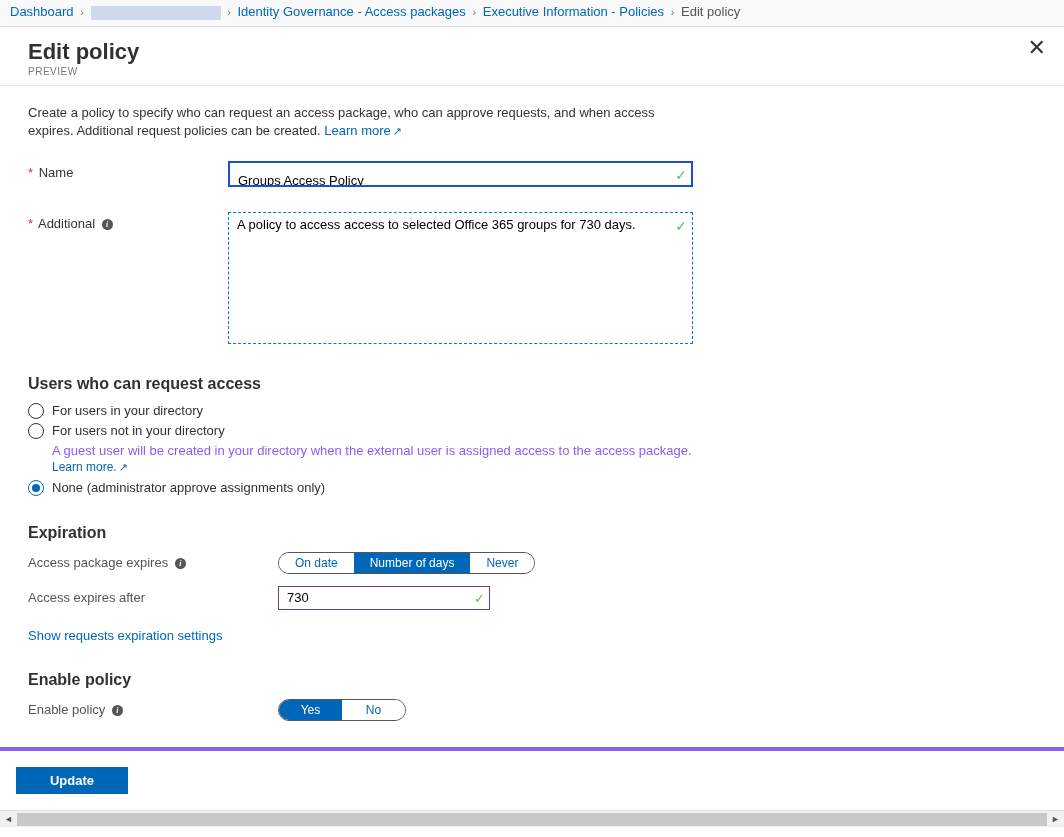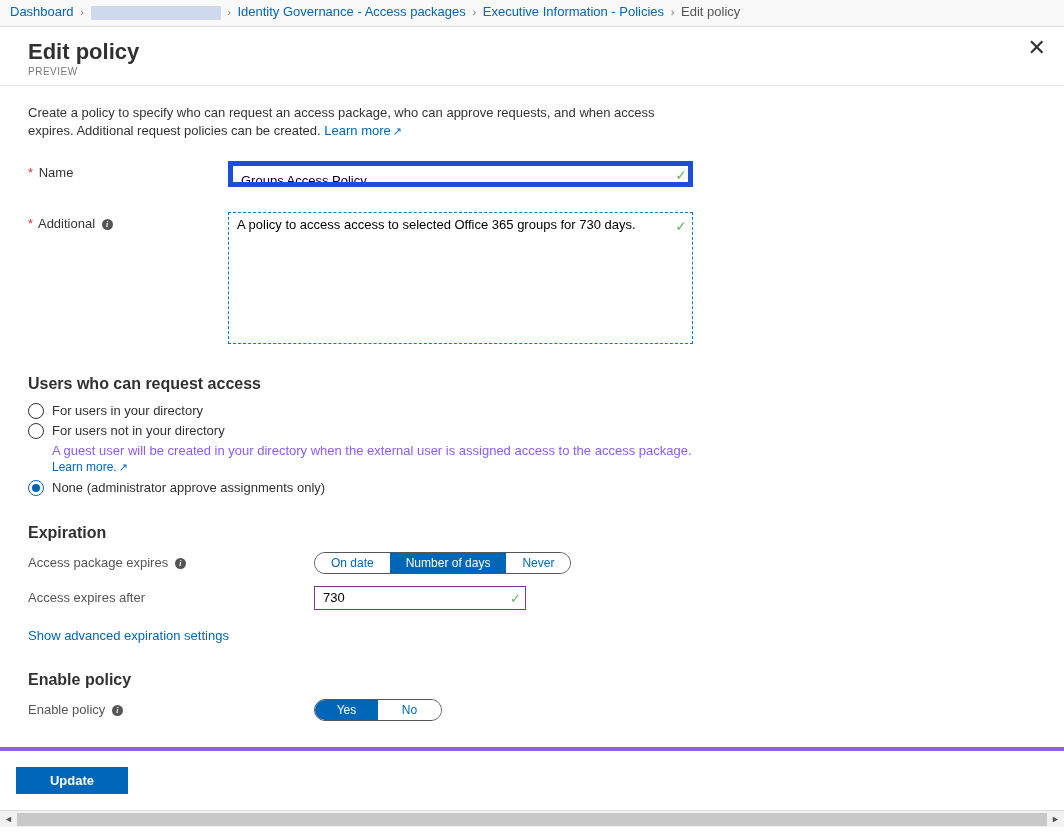--- a/index.html
+++ b/index.html
@@ -110,21 +110,21 @@
       text-align: center;
       vertical-align: middle;
       margin-left: 3px;
       font-weight: bold;
       font-style: italic;
       font-family: serif;
     }
     .text-input {
       width: 465px;
       height: 26px;
-      border: 5px solid #1d4ed8;
+      border: 2px solid #1d4ed8;
       padding: 14px 24px 2px 8px;
       font-size: 13px;
       font-family: inherit;
       outline: none;
       position: relative;
     }
     .input-wrap { position: relative; display: inline-block; }
     .valid-check {
       position: absolute;
       right: 6px;
@@ -191,21 +191,20 @@
       color: #8b5cf6;
     }
     .radio-learnmore {
       margin: 0 0 6px 24px;
       font-size: 12px;
     }
     .field-row {
       display: flex;
       align-items: center;
       margin-bottom: 12px;
-      gap: 36px;
     }
     .field-label-col {
       width: 250px;
       flex-shrink: 0;
       font-size: 13px;
       color: #555;
     }
     .pill-group {
       display: inline-flex;
       border: 1px solid #555;
@@ -407,21 +406,21 @@
     <div class="field-label-col">
       <span>Access expires after</span>
     </div>
     <div class="small-input-wrap">
       <input type="text" class="small-input" value="730" style="">
       <span class="small-check">✓</span>
     </div>
   </div>
 
   <div class="adv-link">
-    <a class="link">Show advanced expiration settings</a>
+    <a class="link">Show requests expiration settings</a>
   </div>
 
   <h2>Enable policy</h2>
   <div class="field-row" style="margin-bottom:30px;">
     <div class="field-label-col">
       <span>Enable policy</span>
       <span class="info-icon">i</span>
     </div>
     <div class="toggle-group">
       <div class="toggle-opt selected">Yes</div>

